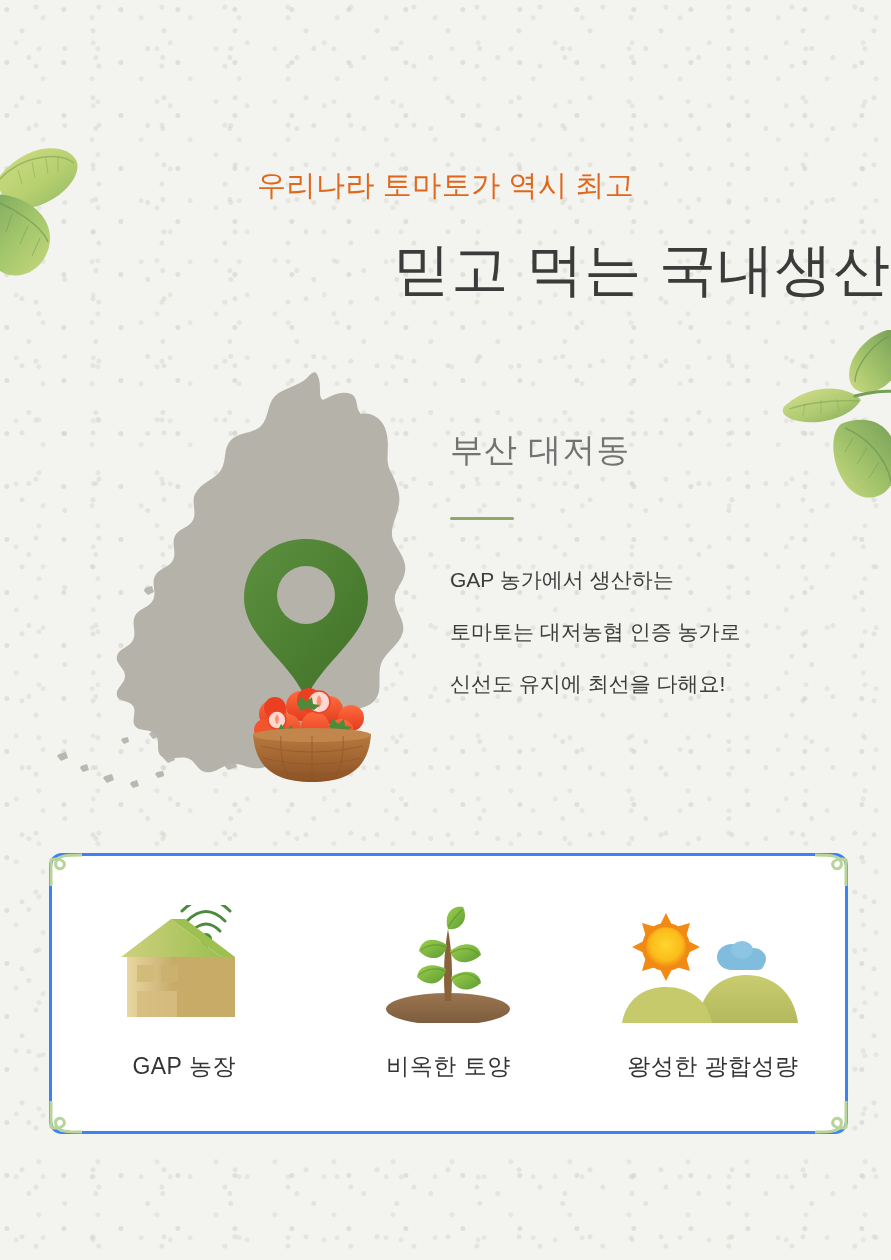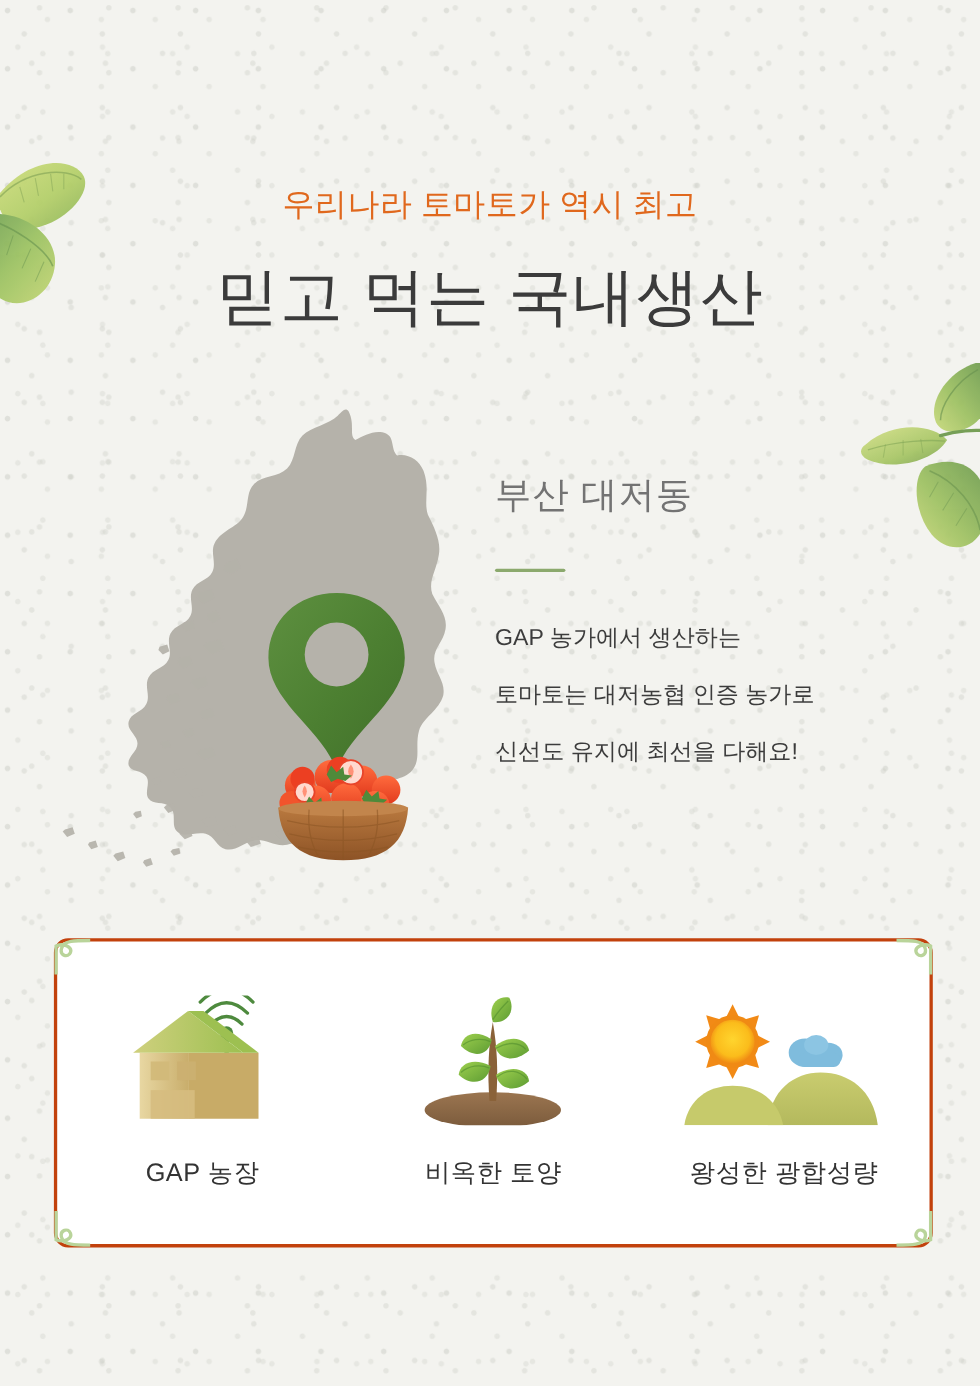--- a/index.html
+++ b/index.html
@@ -24,34 +24,34 @@
     opacity:.85;
   }
   .layer{position:absolute;z-index:2;}
 
   
   #subtitle{
     position:absolute;left:0;right:0;top:166px;text-align:center;z-index:3;
     font-size:29px;letter-spacing:.5px;color:#e0681d;font-weight:400;font-family:Liberation Serif, serif;
   }
   #main-title{
-    position:absolute;left:0;right:0;top:232px;text-align:center;z-index:3;
+    position:absolute;left:0;right:0;top:232px;text-align:right;z-index:3;
     font-size:57px;letter-spacing:1px;color:#3b3b3b;font-weight:400;
   }
 
   
   #region-block{position:absolute;left:450px;top:428px;z-index:3;}
   #region-title{font-size:33px;color:#737373;letter-spacing:1px;}
   #region-divider{width:64px;height:3px;background:#8ba96d;margin-top:44px;border-radius:2px;}
   #region-desc{margin-top:34px;font-size:21px;line-height:52px;color:#3c3c3c;white-space:pre-line;}
 
   
   #feature-card{
     position:absolute;left:49px;top:853px;width:793px;height:275px;z-index:3;
-    background:#ffffff;border:3px solid #c2410c;border-radius:13px;
+    background:#ffffff;border:3px solid #3b82f6;border-radius:13px;
   }
   .corner-curl{position:absolute;width:34px;height:34px;}
   .corner-curl svg{display:block;}
   #corner-tl{left:-4px;top:-4px;}
   #corner-tr{right:-4px;top:-4px;transform:scaleX(-1);}
   #corner-bl{left:-4px;bottom:-4px;transform:scaleY(-1);}
   #corner-br{right:-4px;bottom:-4px;transform:scale(-1,-1);}
 
   #feature-row{display:flex;width:100%;height:100%;align-items:center;}
   .feature-item{flex:1;display:flex;flex-direction:column;align-items:center;justify-content:center;}

